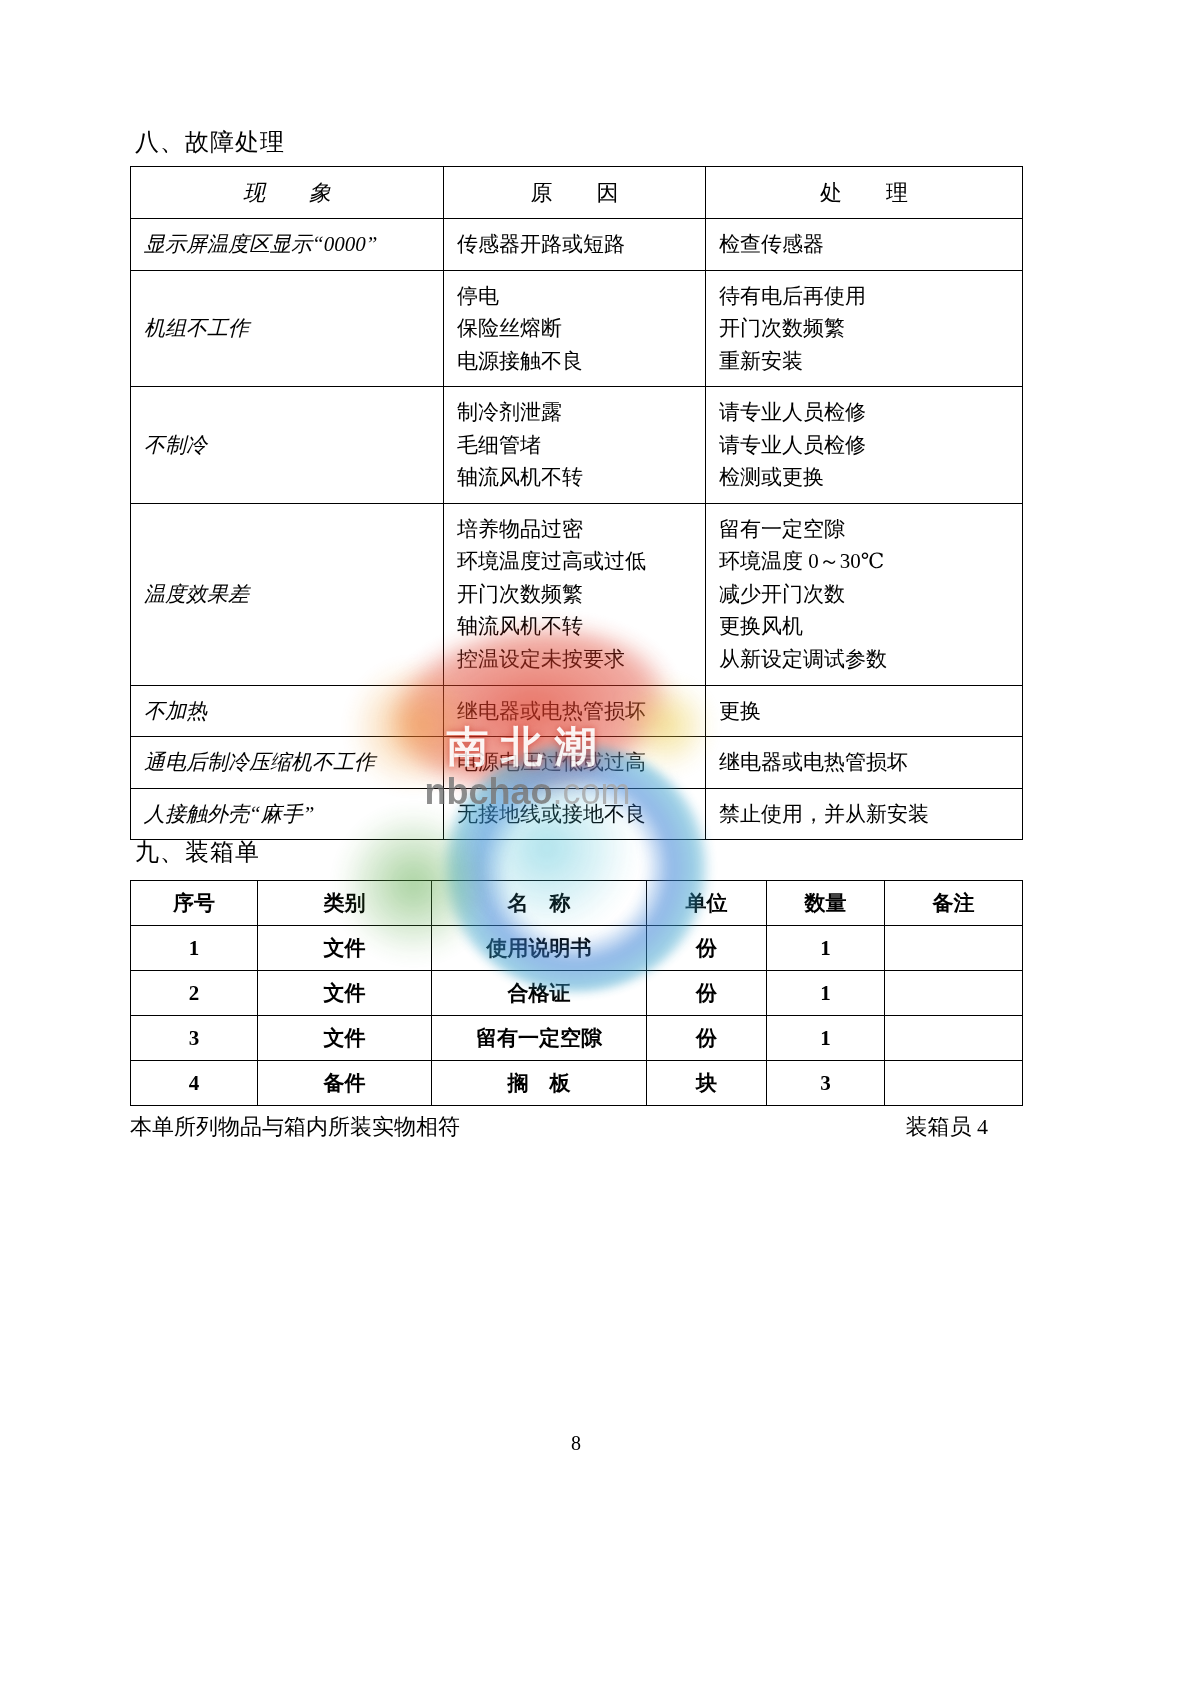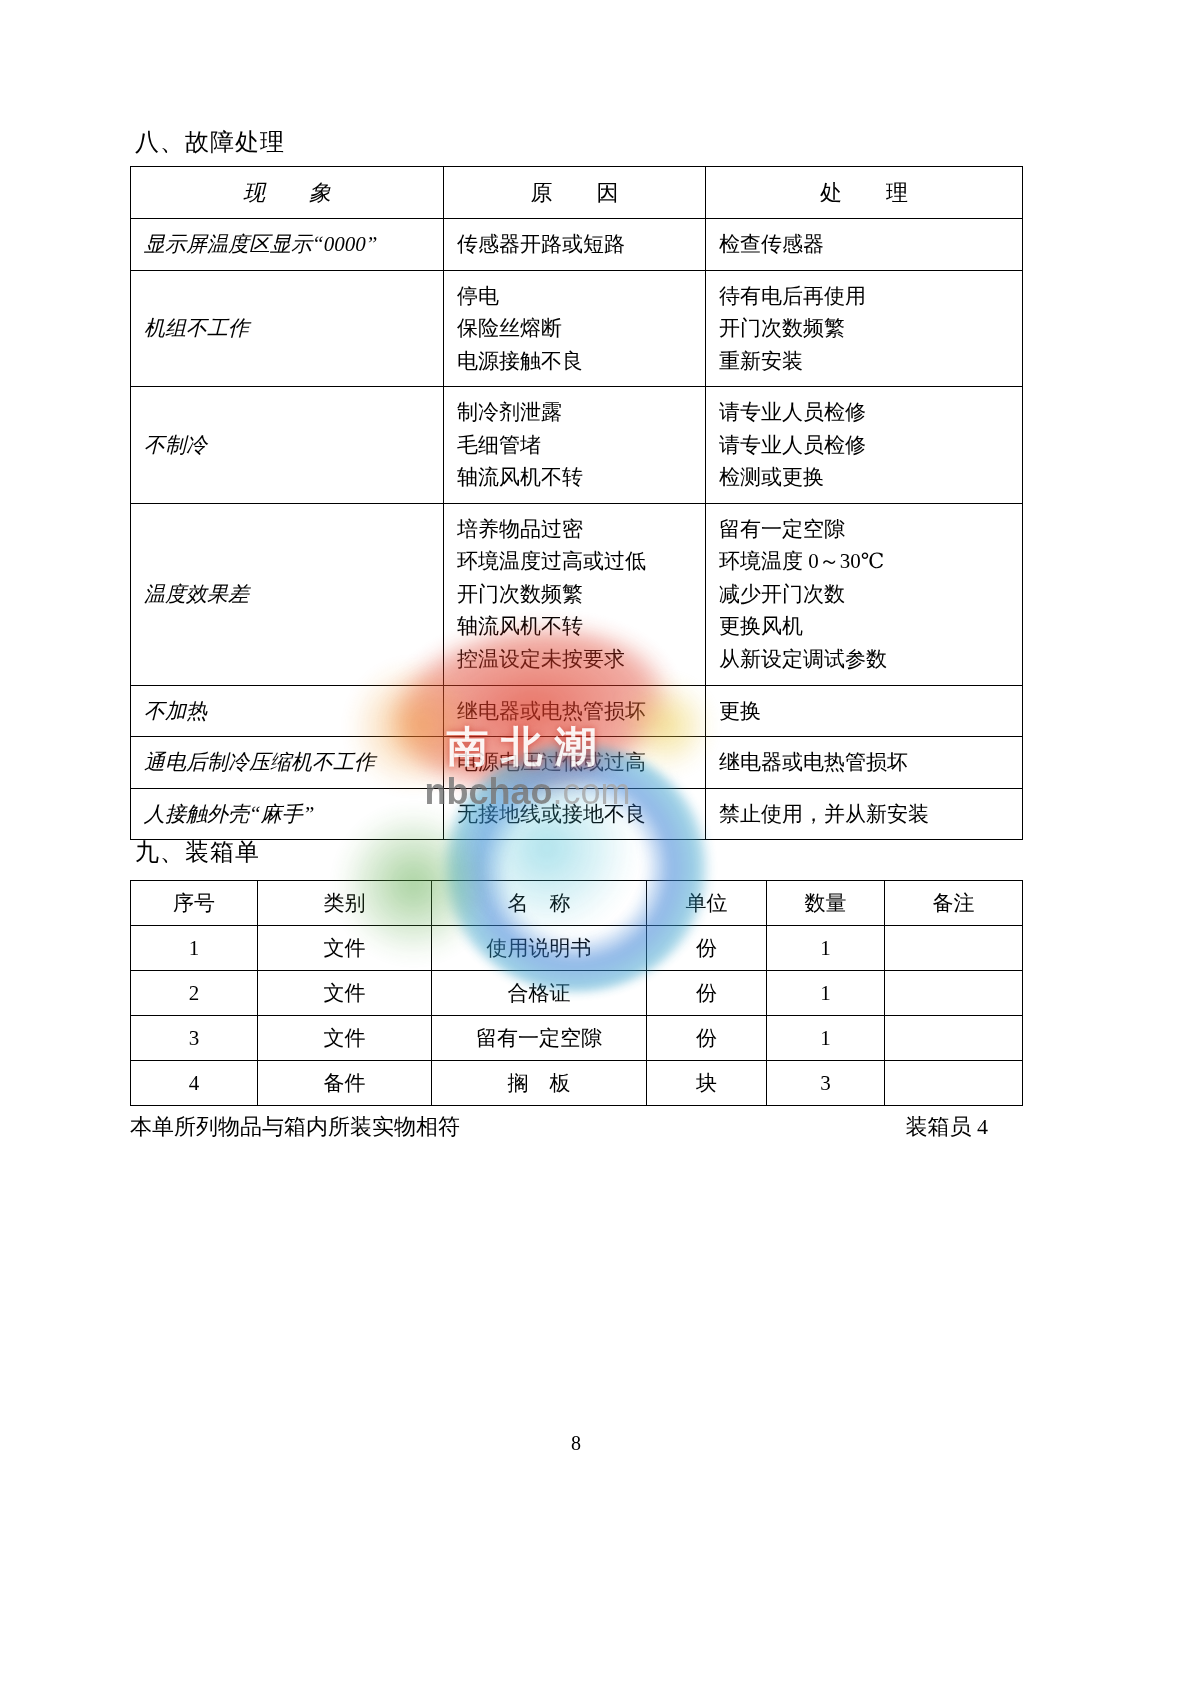--- a/index.html
+++ b/index.html
@@ -27,21 +27,21 @@
   #table1 td {
     padding:9px 10px 9px 13px; vertical-align:middle;
     line-height:1.55; white-space:pre-line;
   }
   #table1 .c1 { width:313px;font-style:italic; }
   #table1 .c2 { width:262px; }
   #table1 .c3 { width:317px; }
 
   
   #table2 { left:130px; top:880px; width:892px; }
-  #table2 th, #table2 td { text-align:center; height:45px; padding:4px; vertical-align:middle; }
+  #table2 th, #table2 td { text-align:center; height:45px; padding:4px; vertical-align:middle;font-weight:bold; }
 
   
   .footer-line {
     position:absolute; left:130px; top:1112px; width:892px;
     display:flex; justify-content:space-between; align-items:flex-start;
     font-size:22px; padding-right:34px;
   }
 
   .page-number {
     position:absolute; left:130px; top:1432px; width:892px;

